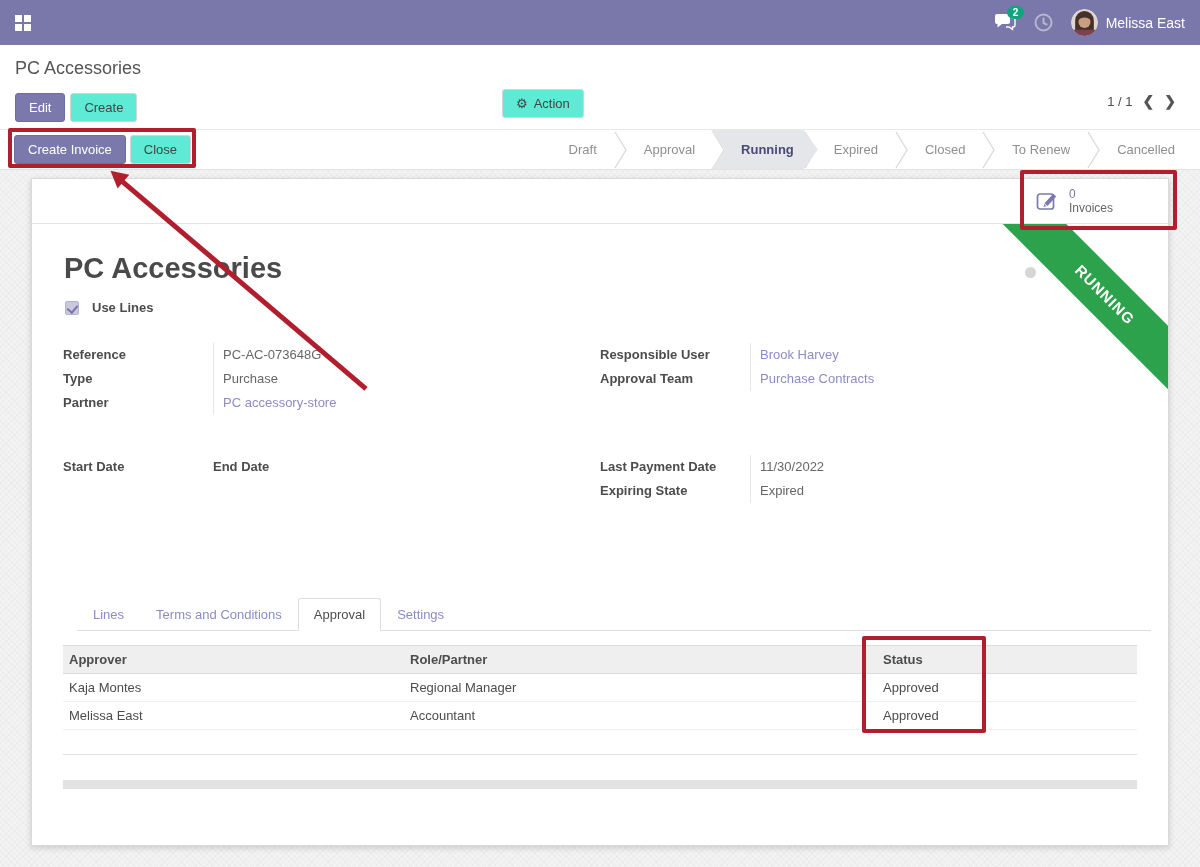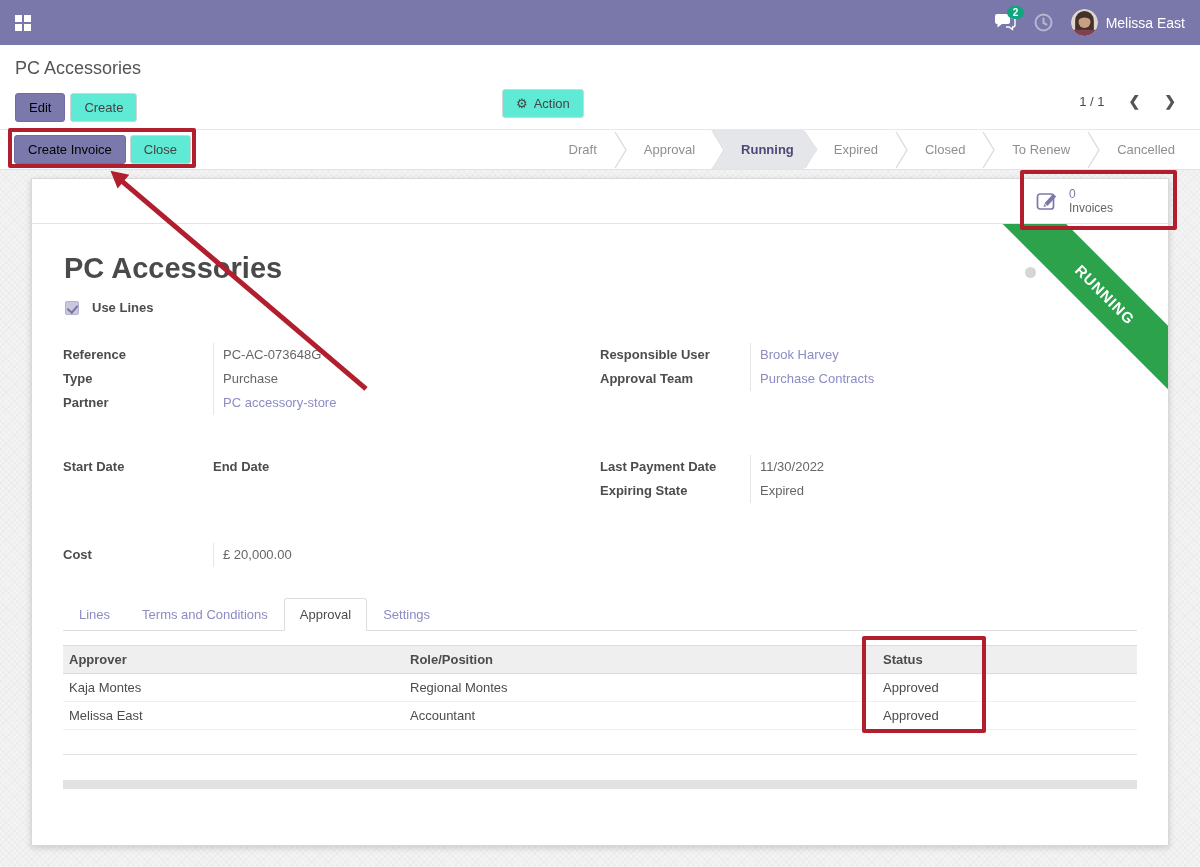--- a/index.html
+++ b/index.html
@@ -29,24 +29,24 @@
 
   
   .control-panel { background:#fff; padding:13px 15px 0 15px; }
   .breadcrumb { font-size:18px; color:#555; }
   .cp-buttons { position:relative; height:44px; margin-top:6px; display:flex; align-items:center; }
   .btn {
     display:inline-flex; align-items:center; gap:6px;
     font-size:13px; padding:6px 13px; border-radius:3px; border:1px solid transparent;
     cursor:pointer; background:transparent; font-family:inherit;
   }
-  .btn-primary { background:#7b79ac; color:#000000; border-color:#6f6da0;text-align:right; }
+  .btn-primary { background:#7b79ac; color:#ffffff; border-color:#6f6da0;text-align:right; }
   .btn-default { background:#5eead4; color:#444; border-color:#d4d4d4; }
   .action-btn { position:absolute; left:487px; top:4px; }
-  .pager { position:absolute; right:9px; top:8px; display:flex; align-items:center; gap:24px; color:#4c4c4c; }
+  .pager { position:absolute; right:9px; top:8px; display:flex; align-items:center; gap:10px; color:#4c4c4c; }
   .pager .chev { font-size:14px; font-weight:bold; color:#555; cursor:pointer; }
 
   
   .status-row {
     display:flex; align-items:stretch; justify-content:space-between;
     border-top:1px solid #e8e8e8; border-bottom:1px solid #e2e2e2;
     height:41px; padding-left:14px; background:#fff;
   }
   .left-actions { display:flex; align-items:center; gap:4px; }
   .statusbar { display:flex; align-items:stretch; margin-right:8px; }
@@ -110,21 +110,21 @@
   .fgroup .fvalue { color:#666; border-left:1px solid #e6e6e6; padding:4px 0 4px 9px; line-height:16px; }
   .fvalue.link { color:#8d8bc3; cursor:pointer; }
 
   .g1l { left:31px; top:164px; width:505px; }
   .g1r { left:568px; top:164px; width:545px; }
   .g2l { left:31px; top:276px; width:505px; }
   .g2r { left:568px; top:276px; width:545px; }
   .g3l { left:31px; top:364px; width:505px; }
 
   
-  .tabs { position:absolute; left:31px; top:418px; width:1074px; display:flex; align-items:flex-end; border-bottom:1px solid #ddd; height:34px; }
+  .tabs { position:absolute; left:45px; top:418px; width:1074px; display:flex; align-items:flex-end; border-bottom:1px solid #ddd; height:34px; }
   .tab {
     padding:8px 15px; color:#8d8bc3; cursor:pointer; white-space:nowrap;
     border:1px solid transparent; margin-bottom:-1px;
   }
   .tab.active {
     color:#4c4c4c; background:#fff; border-color:#ddd #ddd #fff #ddd;
     border-top-left-radius:3px; border-top-right-radius:3px;
   }
 
   
@@ -315,44 +315,40 @@
       <div class="flabel">End Date</div>
     </div>
 
     <div class="fgroup g2r">
       <div class="flabel">Last Payment Date</div>
       <div class="fvalue">11/30/2022</div>
       <div class="flabel">Expiring State</div>
       <div class="fvalue">Expired</div>
     </div>
 
-    <div class="fgroup g3l">
-      <div class="flabel">Cost</div>
-      <div class="fvalue">£ 20,000.00</div>
-    </div>
 
     <div class="tabs">
       <div class="tab">Lines</div>
       <div class="tab">Terms and Conditions</div>
       <div class="tab active">Approval</div>
       <div class="tab">Settings</div>
     </div>
 
     <table class="otable">
       <thead>
         <tr>
           <th class="col-approver">Approver</th>
-          <th class="col-role">Role/Position</th>
+          <th class="col-role">Role/Partner</th>
           <th>Status</th>
         </tr>
       </thead>
       <tbody>
         <tr>
           <td>Kaja Montes</td>
-          <td>Regional Montes</td>
+          <td>Regional Manager</td>
           <td>Approved</td>
         </tr>
         <tr>
           <td>Melissa East</td>
           <td>Accountant</td>
           <td>Approved</td>
         </tr>
       </tbody>
     </table>
     <div class="table-tail"></div>

